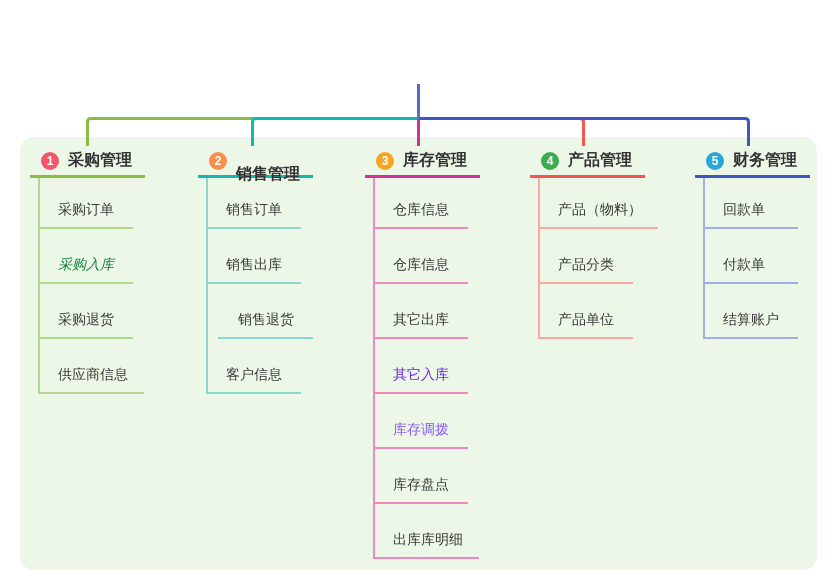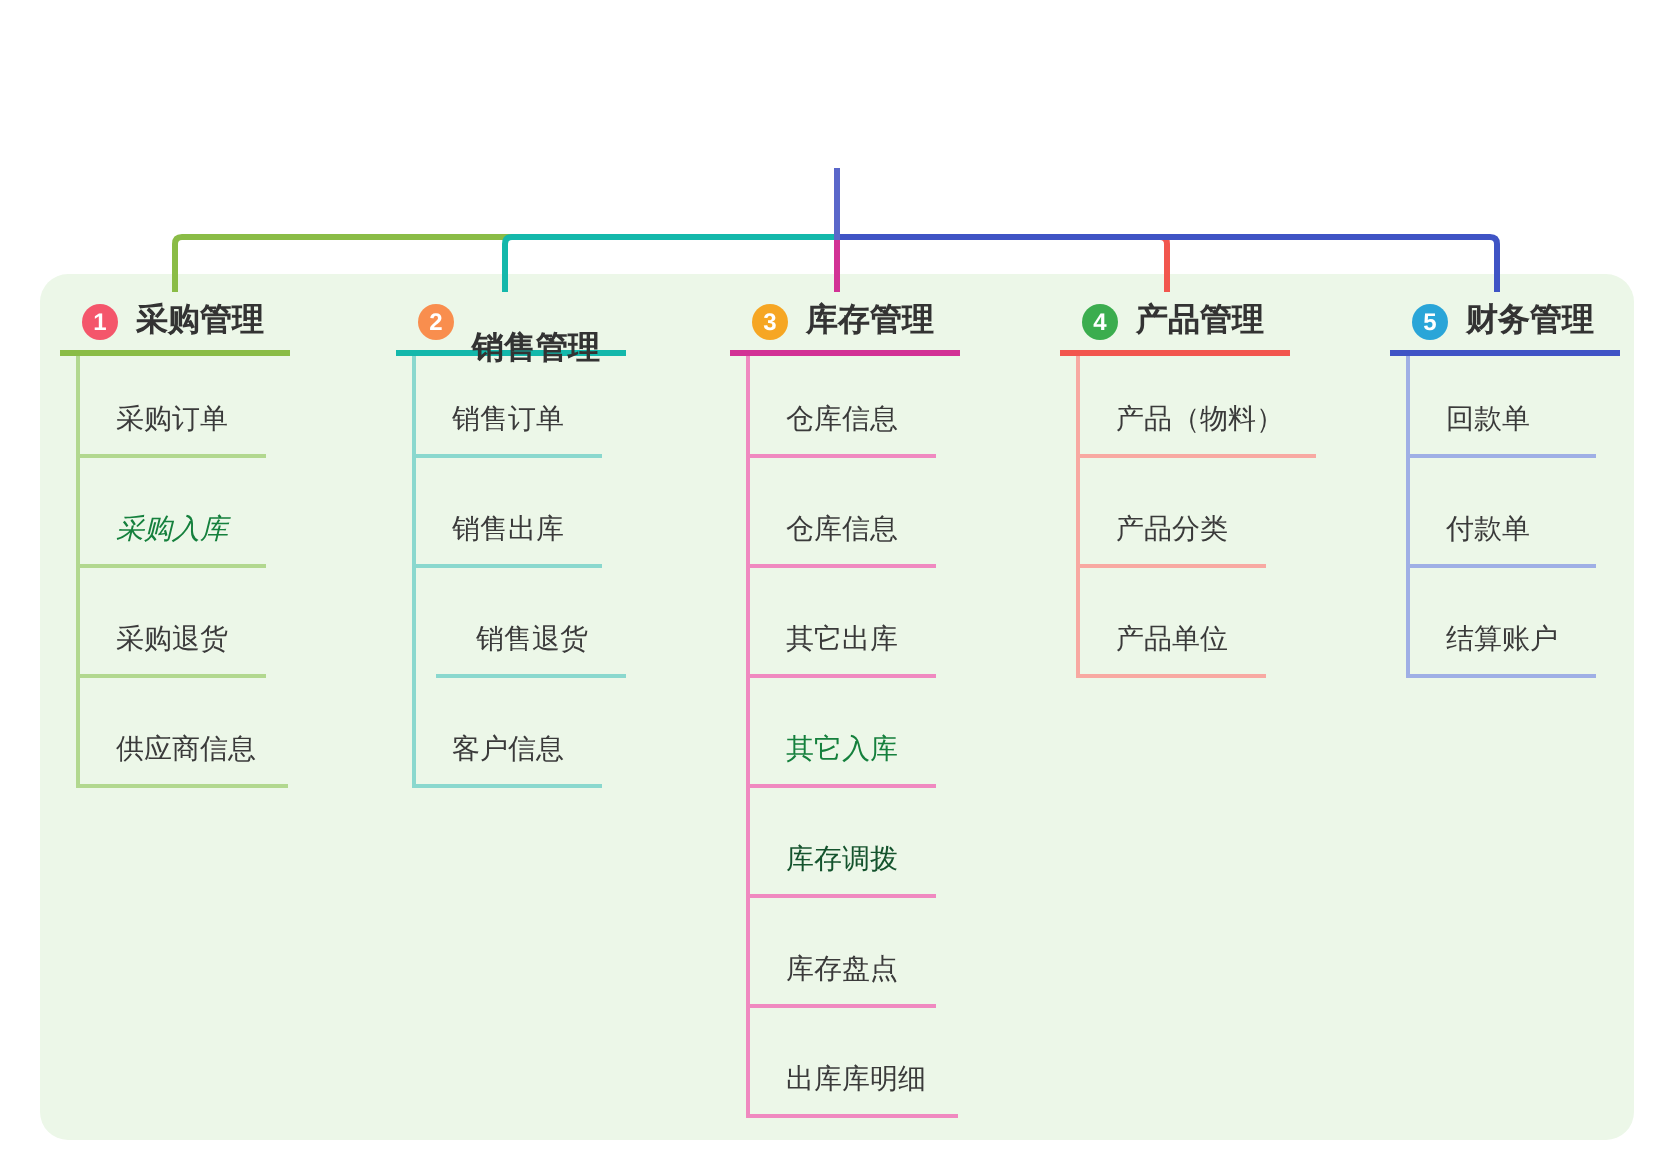--- a/index.html
+++ b/index.html
@@ -96,22 +96,22 @@
       </div>
       <div class="branch" style="left: 365px;">
         <div class="branch-title" style="border-bottom-color: rgb(210, 50, 149);">
           <span class="badge" style="background: rgb(246, 166, 35);">3</span>
           <span style="color: rgb(51, 51, 51);">库存管理</span>
         </div>
         <div class="children" style="--child-line: #f089c0;">
           <div class="child" style="color: rgb(58, 58, 58);">仓库信息</div>
           <div class="child" style="color: rgb(58, 58, 58);">仓库信息</div>
           <div class="child" style="color: rgb(58, 58, 58);">其它出库</div>
-          <div class="child" style="color: #15803d;">其它入库</div>
-          <div class="child" style="color: #14532d;">库存调拨</div>
+          <div class="child" style="color: #6d28d9;">其它入库</div>
+          <div class="child" style="color: #8b5cf6;">库存调拨</div>
           <div class="child" style="color: rgb(58, 58, 58);">库存盘点</div>
           <div class="child" style="color: rgb(58, 58, 58);">出库库明细</div>
         </div>
       </div>
       <div class="branch" style="left: 530px;">
         <div class="branch-title" style="border-bottom-color: rgb(242, 86, 78);">
           <span class="badge" style="background: rgb(59, 173, 78);">4</span>
           <span style="color: rgb(51, 51, 51);">产品管理</span>
         </div>
         <div class="children" style="--child-line: #f8a9a2;">

